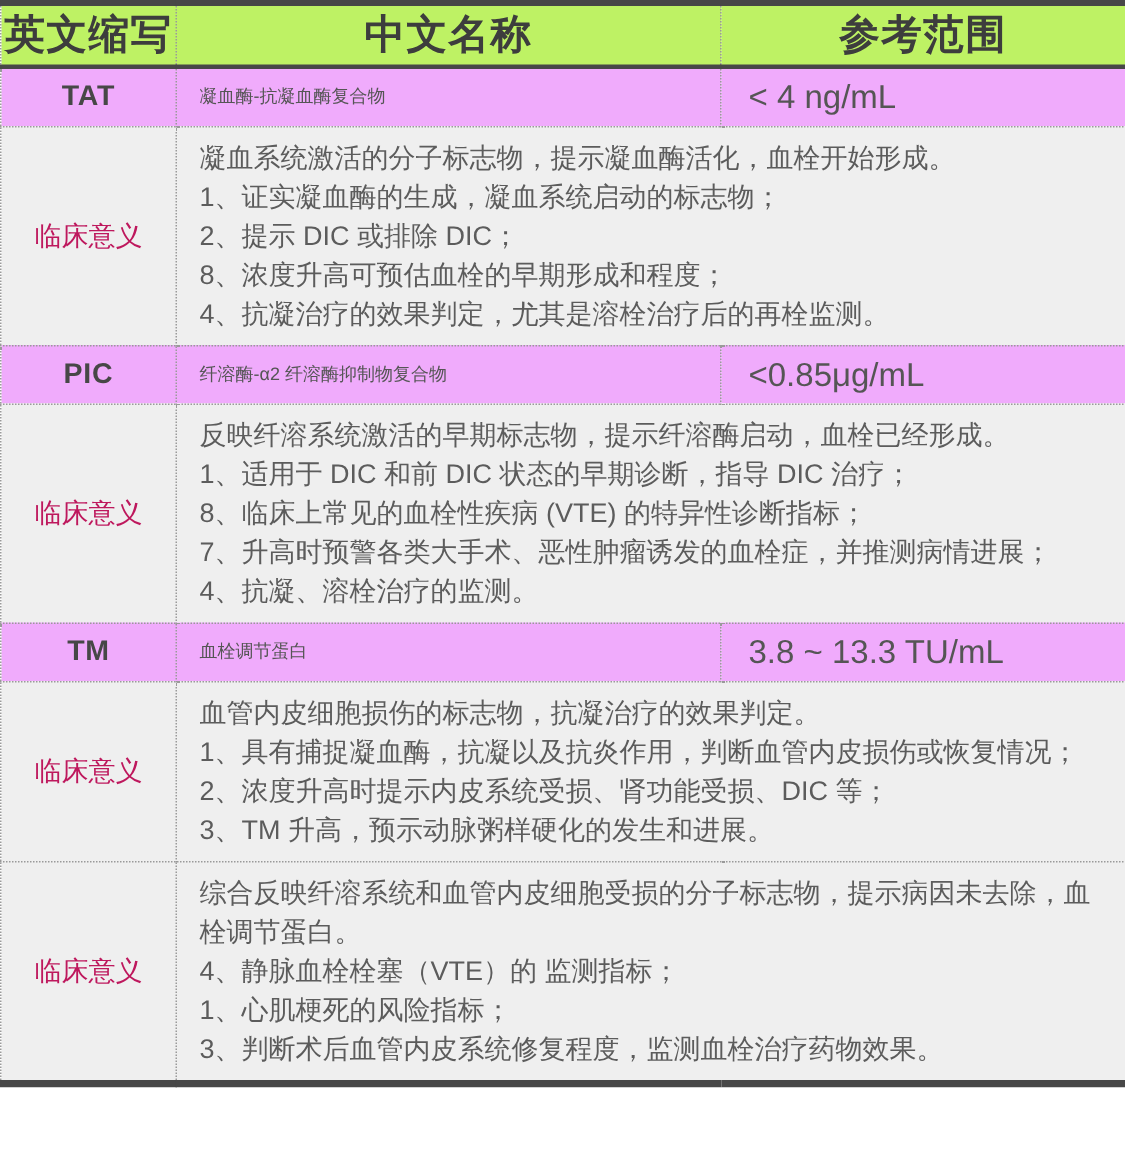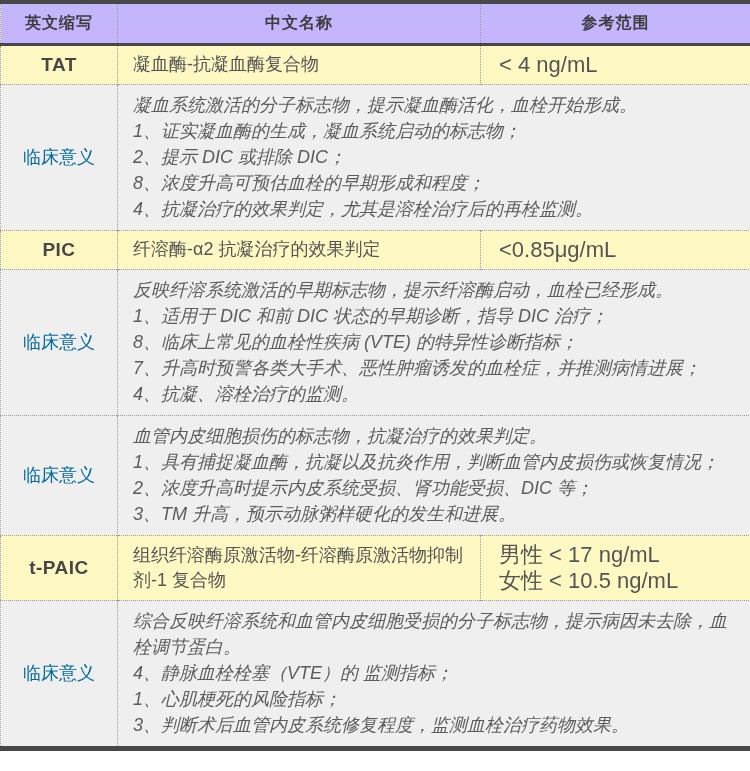--- a/index.html
+++ b/index.html
@@ -32,66 +32,65 @@
     border-right: 1px dotted #9a9a9a;
   }
   th:last-child, td:last-child { border-right: none; }
 
   tr { border-bottom: 1px dotted #9a9a9a; }
   thead tr { border-bottom: 3px solid #474747; }
   tbody tr:last-child { border-bottom: none; }
 
   thead th {
     height: 42px;
-    font-size: 16px;
+    font-size: 27px;
     font-weight: bold;
     color: #3d3d3d;
     text-align: center;
-    background: #c4b5fd;
+    background: #bef264;
     letter-spacing: 1px;
   }
 
-  tr.marker-row td { background: #fef9c3; }
+  tr.marker-row td { background: #f0abfc; }
   td.abbr-cell {
     height: 38px;
     text-align: center;
     font-size: 19px;
     font-weight: bold;
     color: #474747;
     letter-spacing: 0.5px;
   }
   td.name-cell {
-    font-size: 18px;
+    font-size: 12px;
     color: #555555;
     padding: 6px 10px 6px 15px;
     line-height: 25px;
     margin-top: 40px;
   }
   td.range-cell {
     font-size: 22px;
     color: #555555;
     padding: 6px 8px 6px 18px;
     line-height: 26px;
   }
   tr.tall td.abbr-cell { height: 64px; }
 
   tr.clinical-row td { background: #efefef; }
   td.clin-label-cell {
     text-align: center;
     font-size: 18px;
-    color: #0369a1;
+    color: #be185d;
   }
   td.clin-text-cell {
     padding: 7px 10px 8px 15px;
   }
   .clin-line {
     font-size: 18px;
     color: #5c5c5c;
     line-height: 26px;
-    font-style: italic;
   }
 </style>
 </head>
 <body>
 
 <div class="page">
   <table class="ref-table">
     <colgroup>
         <col class="c1">
         <col class="c2">
@@ -117,52 +116,49 @@
           <div class="clin-line">凝血系统激活的分子标志物，提示凝血酶活化，血栓开始形成。</div>
           <div class="clin-line">1、证实凝血酶的生成，凝血系统启动的标志物；</div>
           <div class="clin-line">2、提示 DIC 或排除 DIC；</div>
           <div class="clin-line">8、浓度升高可预估血栓的早期形成和程度；</div>
           <div class="clin-line">4、抗凝治疗的效果判定，尤其是溶栓治疗后的再栓监测。</div>
         </td>
       </tr>
 
       <tr class="marker-row">
         <td class="abbr-cell">PIC</td>
-        <td class="name-cell">纤溶酶-α2 抗凝治疗的效果判定</td>
+        <td class="name-cell">纤溶酶-α2 纤溶酶抑制物复合物</td>
         <td class="range-cell">&lt;0.85μg/mL</td>
       </tr>
       <tr class="clinical-row">
         <td class="clin-label-cell">临床意义</td>
         <td class="clin-text-cell" colspan="2">
           <div class="clin-line">反映纤溶系统激活的早期标志物，提示纤溶酶启动，血栓已经形成。</div>
           <div class="clin-line">1、适用于 DIC 和前 DIC 状态的早期诊断，指导 DIC 治疗；</div>
           <div class="clin-line">8、临床上常见的血栓性疾病 (VTE) 的特异性诊断指标；</div>
           <div class="clin-line">7、升高时预警各类大手术、恶性肿瘤诱发的血栓症，并推测病情进展；</div>
           <div class="clin-line">4、抗凝、溶栓治疗的监测。</div>
         </td>
       </tr>
 
+      <tr class="marker-row">
+        <td class="abbr-cell">TM</td>
+        <td class="name-cell">血栓调节蛋白</td>
+        <td class="range-cell">3.8 ~ 13.3 TU/mL</td>
+      </tr>
       <tr class="clinical-row">
         <td class="clin-label-cell">临床意义</td>
         <td class="clin-text-cell" colspan="2">
           <div class="clin-line">血管内皮细胞损伤的标志物，抗凝治疗的效果判定。</div>
           <div class="clin-line">1、具有捕捉凝血酶，抗凝以及抗炎作用，判断血管内皮损伤或恢复情况；</div>
           <div class="clin-line">2、浓度升高时提示内皮系统受损、肾功能受损、DIC 等；</div>
           <div class="clin-line">3、TM 升高，预示动脉粥样硬化的发生和进展。</div>
         </td>
       </tr>
 
-      <tr class="marker-row tall">
-        <td class="abbr-cell">t-PAIC</td>
-        <td class="name-cell">组织纤溶酶原激活物-纤溶酶原激活物抑制剂-1 复合物</td>
-        <td class="range-cell">
-          <div>男性 &lt; 17 ng/mL</div>
-          <div>女性 &lt; 10.5 ng/mL</div>
-        </td>
-      </tr>
       <tr class="clinical-row">
         <td class="clin-label-cell">临床意义</td>
         <td class="clin-text-cell" colspan="2">
           <div class="clin-line">综合反映纤溶系统和血管内皮细胞受损的分子标志物，提示病因未去除，血栓调节蛋白。</div>
           <div class="clin-line">4、静脉血栓栓塞（VTE）的 监测指标；</div>
           <div class="clin-line">1、心肌梗死的风险指标；</div>
           <div class="clin-line">3、判断术后血管内皮系统修复程度，监测血栓治疗药物效果。</div>
         </td>
       </tr>
 

